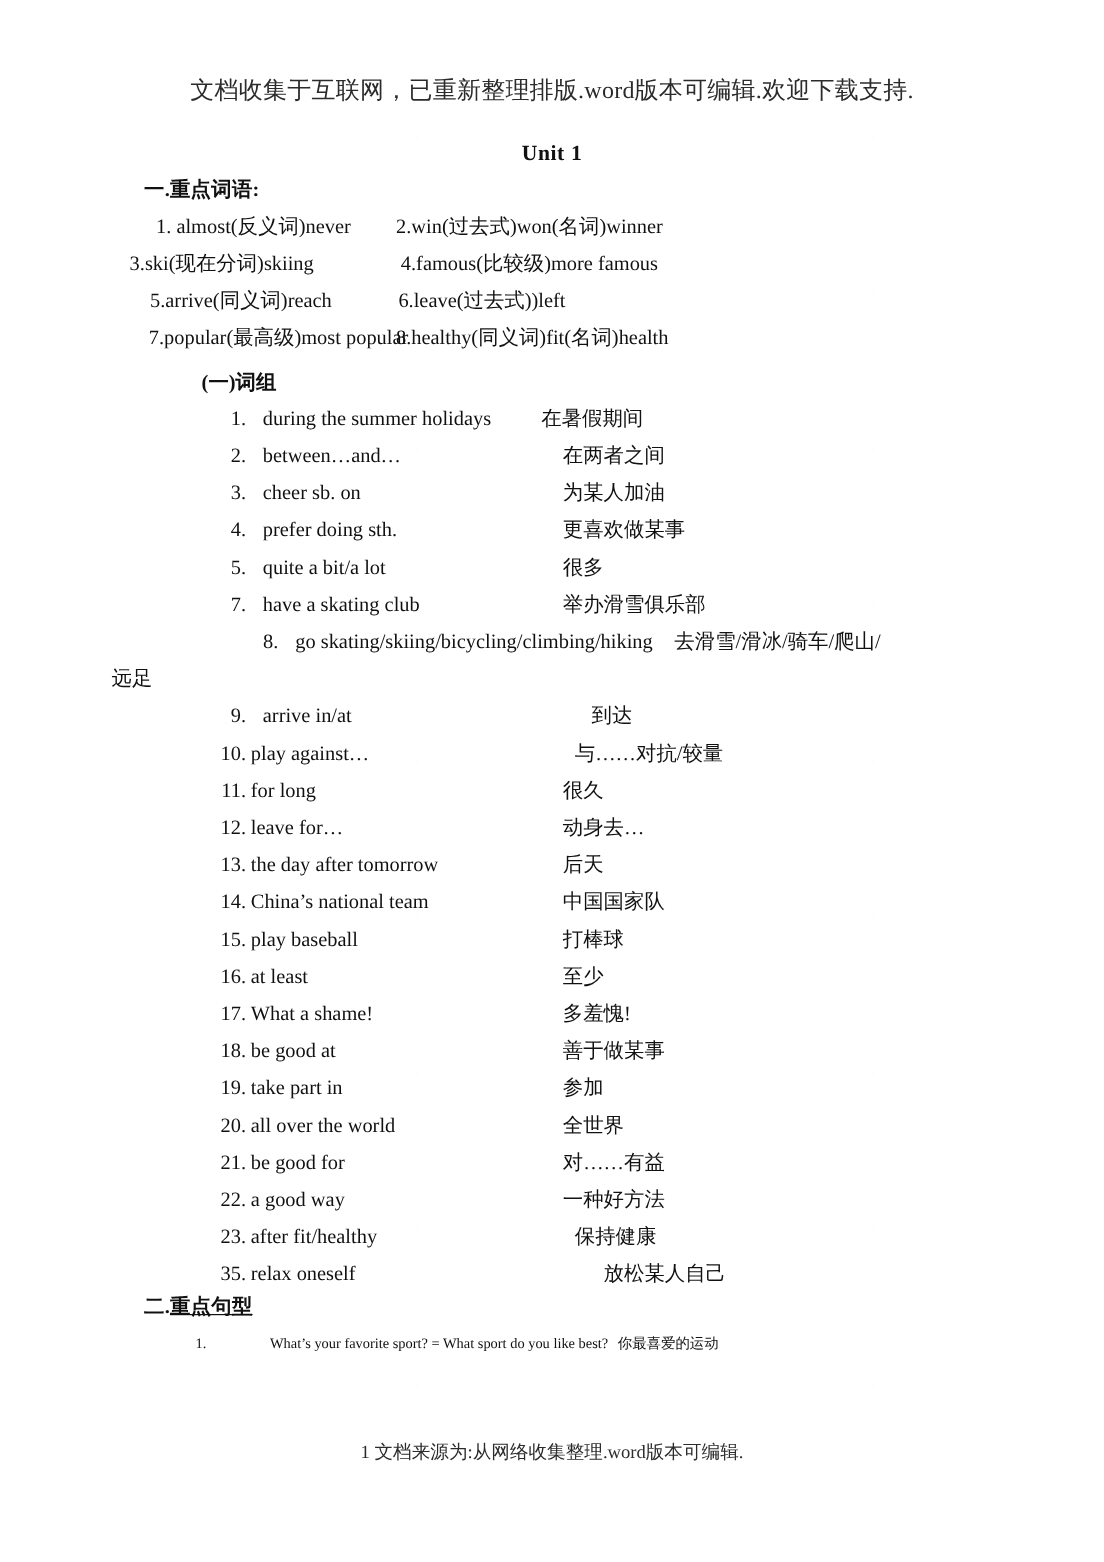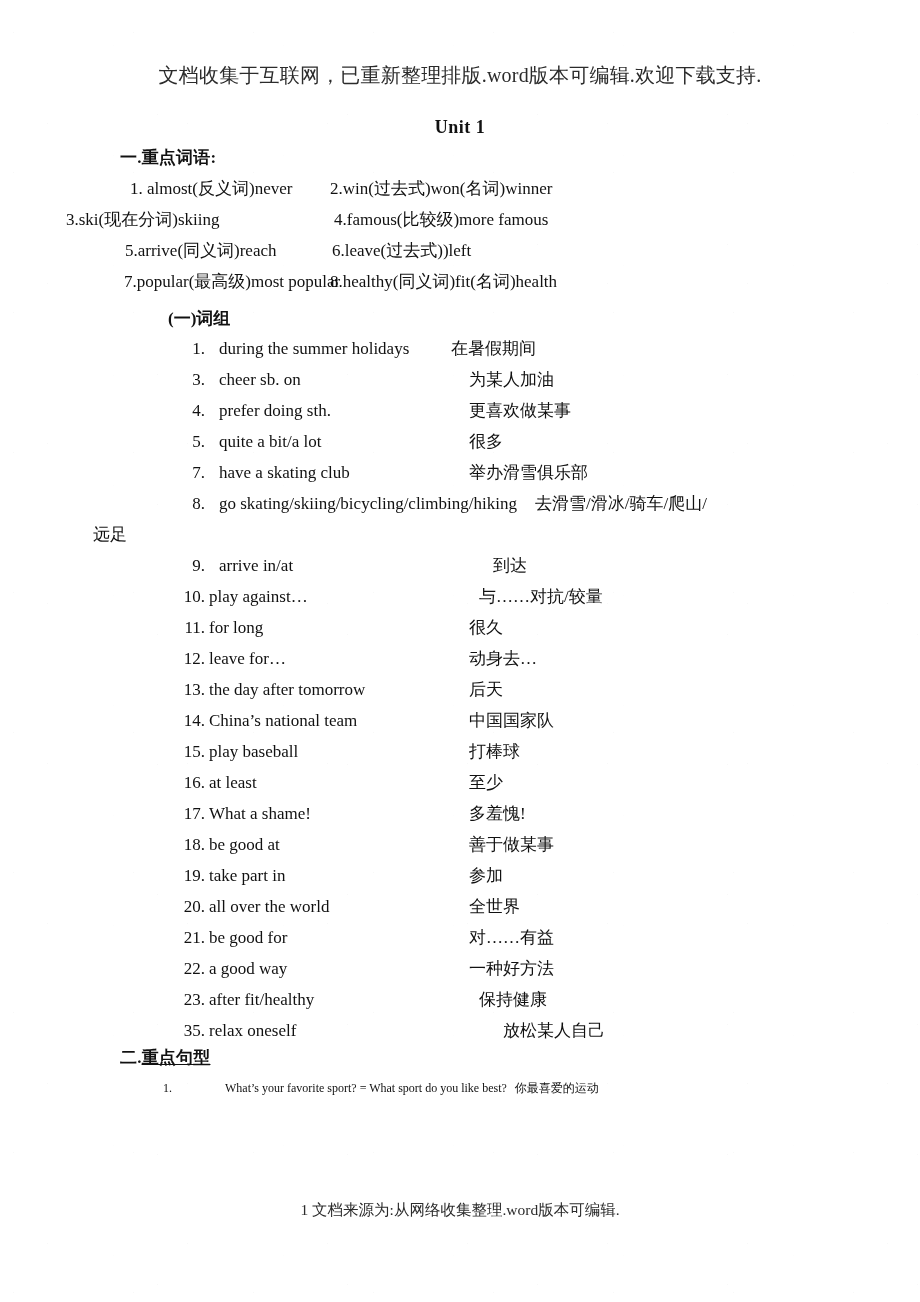--- a/index.html
+++ b/index.html
@@ -87,21 +87,21 @@
     width: 330px;
     padding-left: 122px;
     box-sizing: border-box;
   }
   .wordrow .cell-b {
     display: inline-block;
   }
   
   .wr1 .cell-a { padding-left: 130px; }
   .wr1 .cell-b { padding-left: 0px; }
-  .wr2 .cell-a { padding-left: 66px; }
+  .wr2 .cell-a { padding-left: 108px; }
   .wr2 .cell-b { padding-left: 4px; }
   .wr3 .cell-a { padding-left: 125px; }
   .wr3 .cell-b { padding-left: 2px; }
   .wr4 .cell-a { padding-left: 124px; }
   .wr4 .cell-b { padding-left: 0px; }
 
   
   .phrase-list {
     margin: 2px 0 0 0;
     padding: 0;
@@ -131,21 +131,21 @@
   }
   
   .phrase.wide .num { padding-left: 160px; width: 45px; }
   .phrase.wide .en  { padding-left: 4px; min-width: 256px; }
 
   
   .phrase.zh-far .zh { padding-left: 42px; }
   .phrase.zh-mid .zh { padding-left: 18px; }
   .phrase.zh-sm  .zh { padding-left: 8px; }
 
-  .phrase.item8 { height: 31px; }
+  .phrase.item8 { height: 31px; margin-left: 27px; }
   .phrase.item8 .en { min-width: 0; padding-right: 18px; }
   .phrase-cont {
     font-size: 17px;
     height: 31px;
     line-height: 31px;
     padding-left: 93px;
   }
 
   
   .sentence-list {
@@ -225,20 +225,23 @@
     </div>
 
     <div class="sub-heading">(一)词组</div>
 
     <div class="phrase-list">
 
       <div class="phrase">
         <span class="num">1.</span><span class="en">during the summer holidays</span><span class="zh">在暑假期间</span>
       </div>
 
+      <div class="phrase zh-mid">
+        <span class="num">2.</span><span class="en">between…and…</span><span class="zh">在两者之间</span>
+      </div>
 
       <div class="phrase zh-mid">
         <span class="num">3.</span><span class="en">cheer sb. on</span><span class="zh">为某人加油</span>
       </div>
 
       <div class="phrase zh-mid">
         <span class="num">4.</span><span class="en">prefer doing sth.</span><span class="zh">更喜欢做某事</span>
       </div>
 
       <div class="phrase zh-mid">

